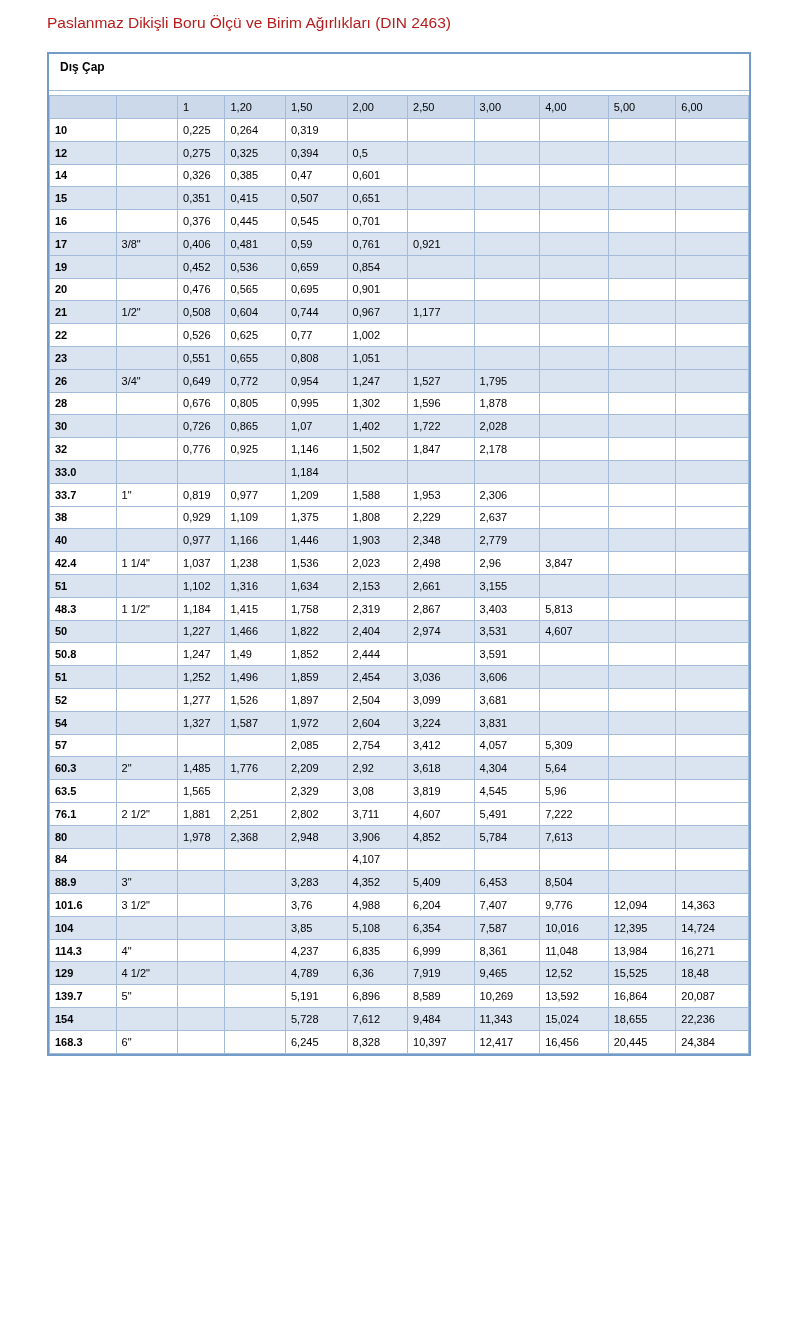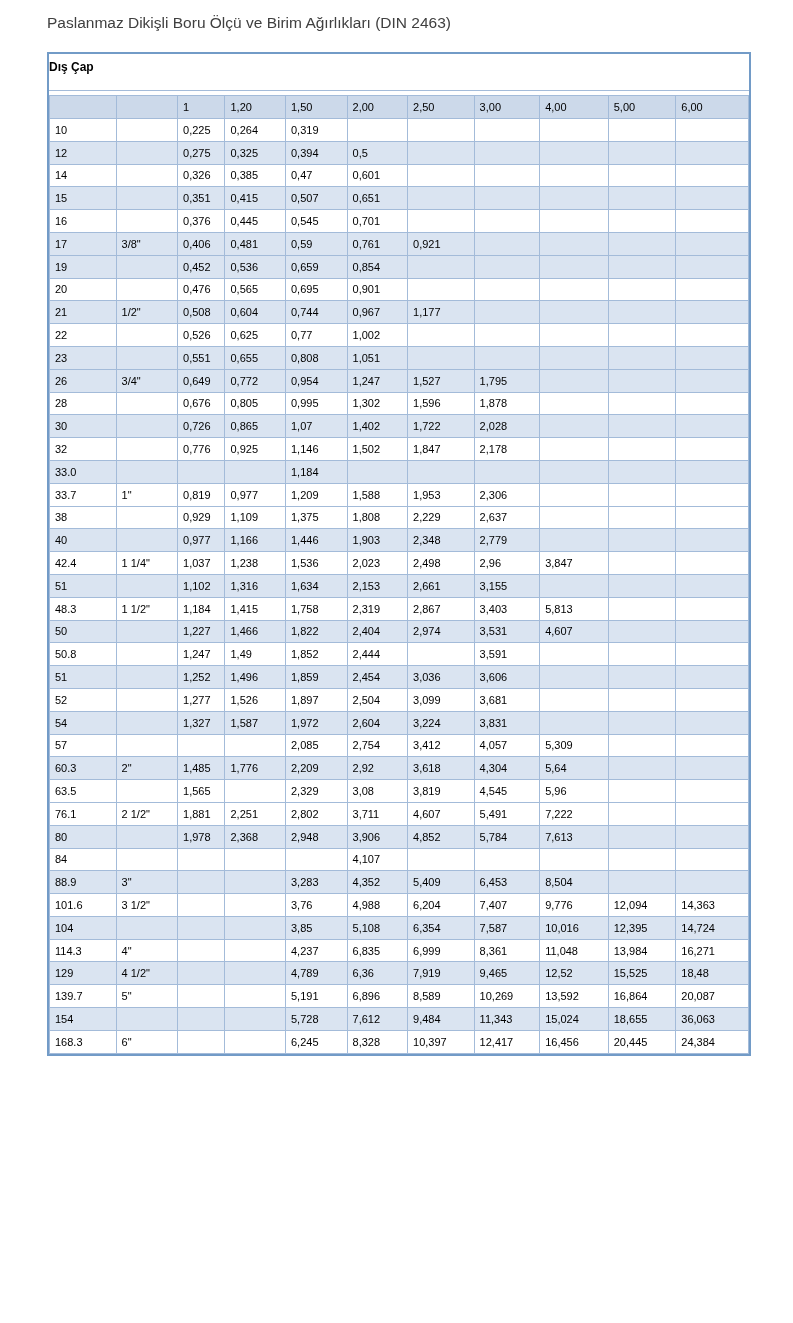--- a/index.html
+++ b/index.html
@@ -1,30 +1,30 @@
 <!DOCTYPE html>
 <html><head>
 <meta charset="utf-8">
 <style>
   html,body{margin:0;padding:0;}
   body{
     width:793px;height:1323px;background:#ffffff;position:relative;
     font-family:"Liberation Sans","DejaVu Sans",sans-serif;color:#000;
   }
   .doc-title{
-    position:absolute;left:47px;top:14px;font-size:15.5px;color:#404040;
+    position:absolute;left:47px;top:14px;font-size:15.5px;color:#b91c1c;
     letter-spacing:0px;white-space:nowrap;
   }
   .tbl-wrap{
     position:absolute;left:47px;top:52px;width:704px;
     border:2px solid var(--border-outer);background:#fff;box-sizing:border-box;
   }
   .banner{
     background:#fff;border-bottom:1px solid var(--border-inner);
-    font-weight:bold;font-size:12px;padding:6px 8px 16px 0;
+    font-weight:bold;font-size:12px;padding:6px 8px 16px 11px;
   }
   .gap{height:4px;background:#fff;}
   table{
     border-collapse:collapse;width:100%;table-layout:fixed;
     font-size:11px;
   }
   col.c0{width:66px}col.c1{width:61px}col.c2{width:47px}col.c3{width:60px}
   col.c4{width:61px}col.c5{width:60px}col.c6{width:66px}col.c7{width:65px}
   col.c8{width:68px}col.c9{width:67px}col.c10{width:72px}
   th,td{
@@ -32,21 +32,21 @@
     height:21.8px;padding:0 2px 0 5px;text-align:left;vertical-align:middle;
     overflow:hidden;white-space:nowrap;font-weight:normal;
   }
   thead th{
     background:var(--header-bg);
     border-top:1px solid var(--border-inner);
     height:22px;
   }
   tr.even td{background:#ffffff;}
   tr.odd td{background:var(--row-alt-bg);}
-  td.diam{font-weight:normal;}
+  td.diam{font-weight:bold;}
 </style>
 </head>
 <body style="--border-outer: #729bc7; --border-inner: #a3bbd9; --header-bg: #ccd9ea; --row-alt-bg: #dae4f1;">
 
 <div class="doc-title">Paslanmaz Dikişli Boru Ölçü ve Birim Ağırlıkları (DIN 2463)</div>
 
 <div class="tbl-wrap">
   <div class="banner">Dış Çap</div>
   <div class="gap"></div>
   <table>
@@ -590,21 +590,21 @@
           <td class="diam">154</td>
           <td></td>
           <td></td>
           <td></td>
           <td>5,728</td>
           <td>7,612</td>
           <td>9,484</td>
           <td>11,343</td>
           <td>15,024</td>
           <td>18,655</td>
-          <td>36,063</td>
+          <td>22,236</td>
         </tr>
         <tr class="even">
           <td class="diam">168.3</td>
           <td>6"</td>
           <td></td>
           <td></td>
           <td>6,245</td>
           <td>8,328</td>
           <td>10,397</td>
           <td>12,417</td>

